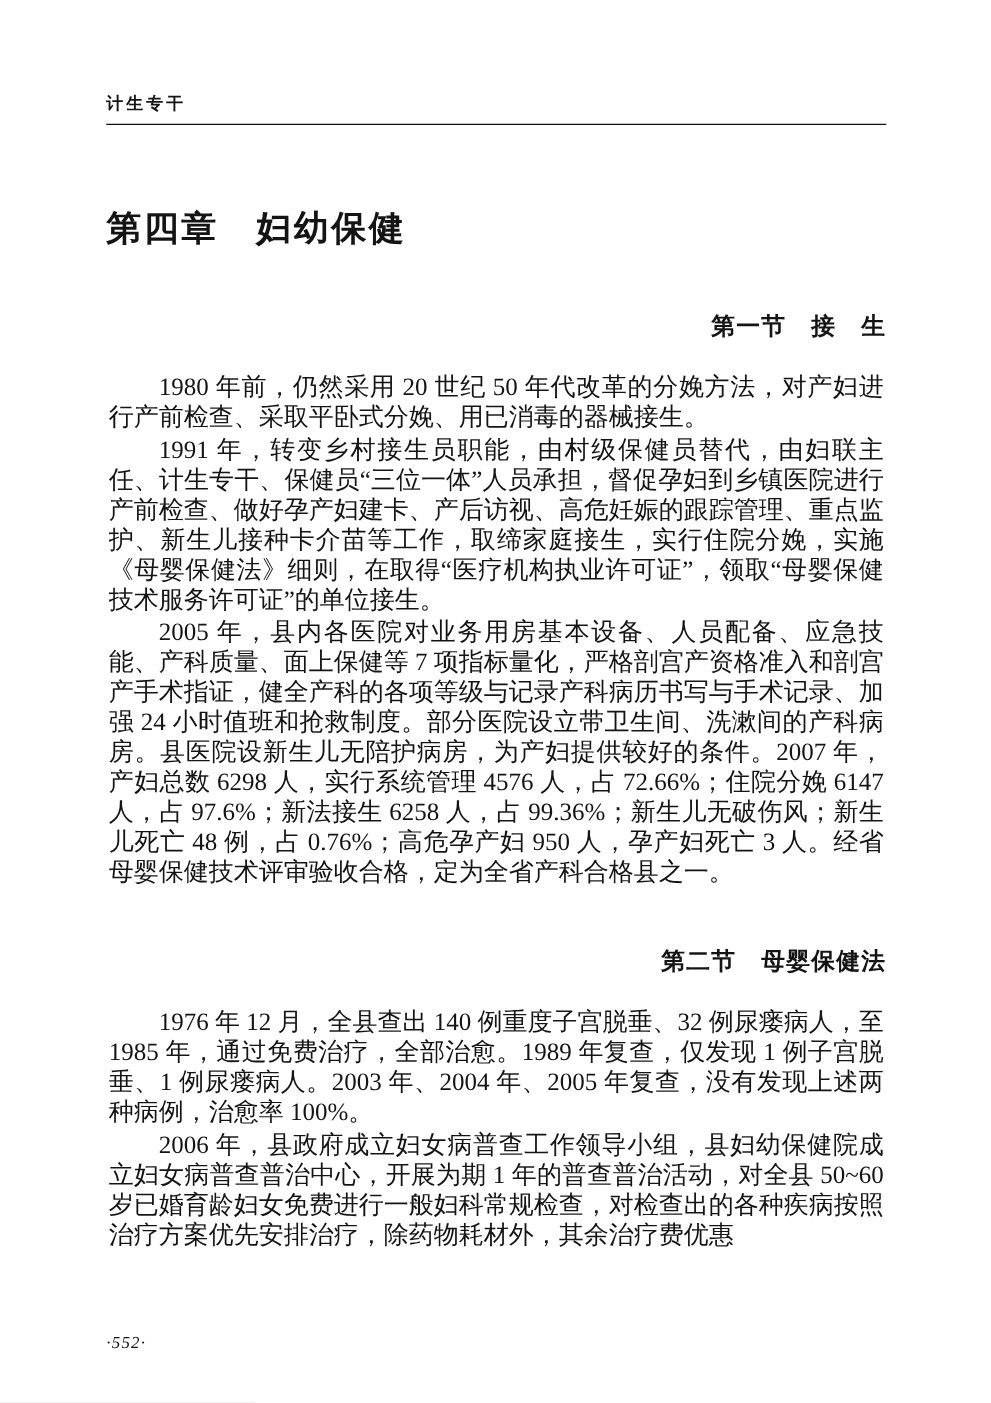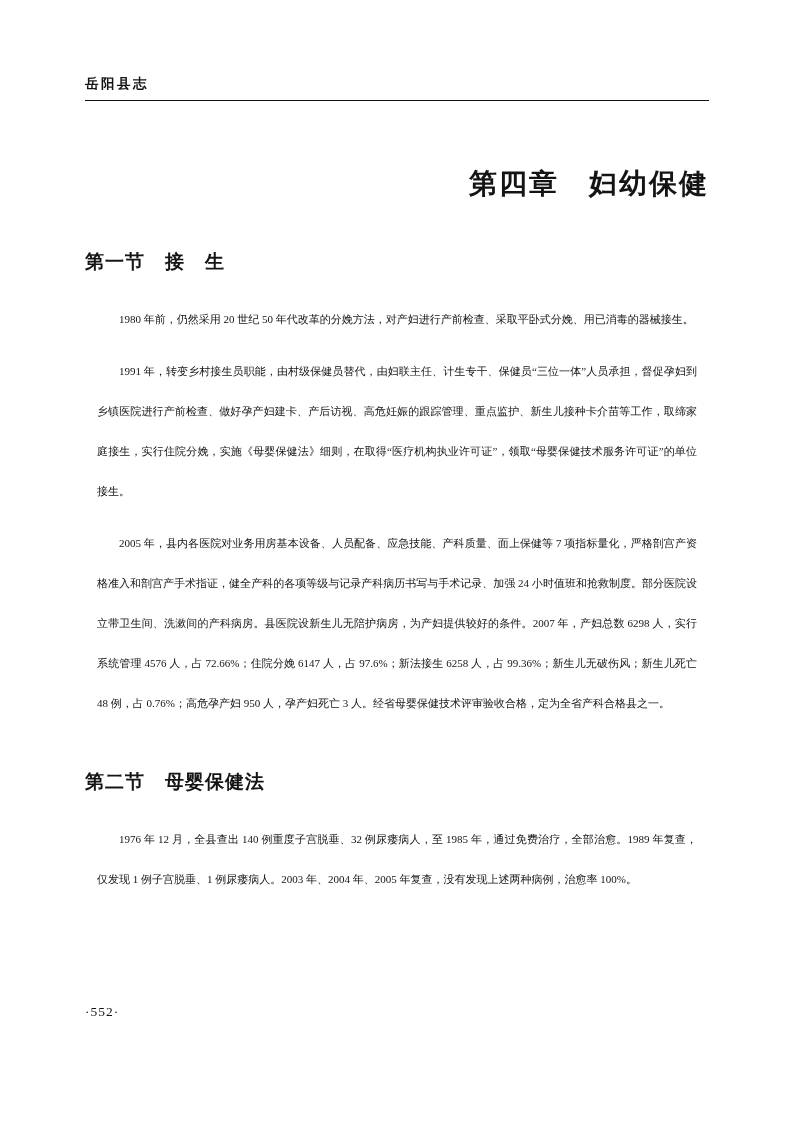--- a/index.html
+++ b/index.html
@@ -33,73 +33,75 @@
   .header-rule {
     border: none;
     border-bottom: 1.6px solid #111;
     margin: 7px 0 0 0;
     width: 100%;
   }
   .chapter-title {
     margin: 64px 0 0 0;
     font-size: 28px;
     font-weight: bold;
-    text-align: right;
+    text-align: left;
     letter-spacing: 2px;
     font-family: "Liberation Serif", serif;
   }
   .section-title {
     margin: 46px 0 0 0;
     font-size: 19px;
     font-weight: bold;
-    text-align: left;
+    text-align: right;
     letter-spacing: 1px;
     font-family: "Liberation Sans", sans-serif;
   }
   .section-body {
     margin-top: 24px;
   }
   .body-para {
-    margin: 12px;
-    font-size: 11px;
-    line-height: 40px;
+    margin: 2px;
+    font-size: 20px;
+    line-height: 24px;
     text-align: justify;
     text-justify: inter-ideograph;
     text-indent: 2em;
     word-break: break-all;
   }
   .page-number {
     position: absolute;
     left: 85px;
-    top: 1004px;
+    top: 1066px;
     font-size: 13.5px;
     letter-spacing: 1px;
+    font-style: italic;
   }
 </style>
 </head>
 <body>
 
 <div class="page">
   <div class="content">
 
     <div class="running-header">
-      <span class="book-title">岳阳县志</span>
+      <span class="book-title">计生专干</span>
       <div class="header-rule"></div>
     </div>
 
     <h1 class="chapter-title">第四章　妇幼保健</h1>
 
     <h2 class="section-title">第一节　接　生</h2>
     <div class="section-body">
       <p class="body-para">1980 年前，仍然采用 20 世纪 50 年代改革的分娩方法，对产妇进行产前检查、采取平卧式分娩、用已消毒的器械接生。</p>
       <p class="body-para">1991 年，转变乡村接生员职能，由村级保健员替代，由妇联主任、计生专干、保健员“三位一体”人员承担，督促孕妇到乡镇医院进行产前检查、做好孕产妇建卡、产后访视、高危妊娠的跟踪管理、重点监护、新生儿接种卡介苗等工作，取缔家庭接生，实行住院分娩，实施《母婴保健法》细则，在取得“医疗机构执业许可证”，领取“母婴保健技术服务许可证”的单位接生。</p>
       <p class="body-para">2005 年，县内各医院对业务用房基本设备、人员配备、应急技能、产科质量、面上保健等 7 项指标量化，严格剖宫产资格准入和剖宫产手术指证，健全产科的各项等级与记录产科病历书写与手术记录、加强 24 小时值班和抢救制度。部分医院设立带卫生间、洗漱间的产科病房。县医院设新生儿无陪护病房，为产妇提供较好的条件。2007 年，产妇总数 6298 人，实行系统管理 4576 人，占 72.66%；住院分娩 6147 人，占 97.6%；新法接生 6258 人，占 99.36%；新生儿无破伤风；新生儿死亡 48 例，占 0.76%；高危孕产妇 950 人，孕产妇死亡 3 人。经省母婴保健技术评审验收合格，定为全省产科合格县之一。</p>
     </div>
 
     <h2 class="section-title">第二节　母婴保健法</h2>
     <div class="section-body">
       <p class="body-para">1976 年 12 月，全县查出 140 例重度子宫脱垂、32 例尿瘘病人，至 1985 年，通过免费治疗，全部治愈。1989 年复查，仅发现 1 例子宫脱垂、1 例尿瘘病人。2003 年、2004 年、2005 年复查，没有发现上述两种病例，治愈率 100%。</p>
+      <p class="body-para">2006 年，县政府成立妇女病普查工作领导小组，县妇幼保健院成立妇女病普查普治中心，开展为期 1 年的普查普治活动，对全县 50~60 岁已婚育龄妇女免费进行一般妇科常规检查，对检查出的各种疾病按照治疗方案优先安排治疗，除药物耗材外，其余治疗费优惠</p>
     </div>
 
   </div>
 
   <div class="page-number">·552·</div>
 </div>
 
 </body></html>

